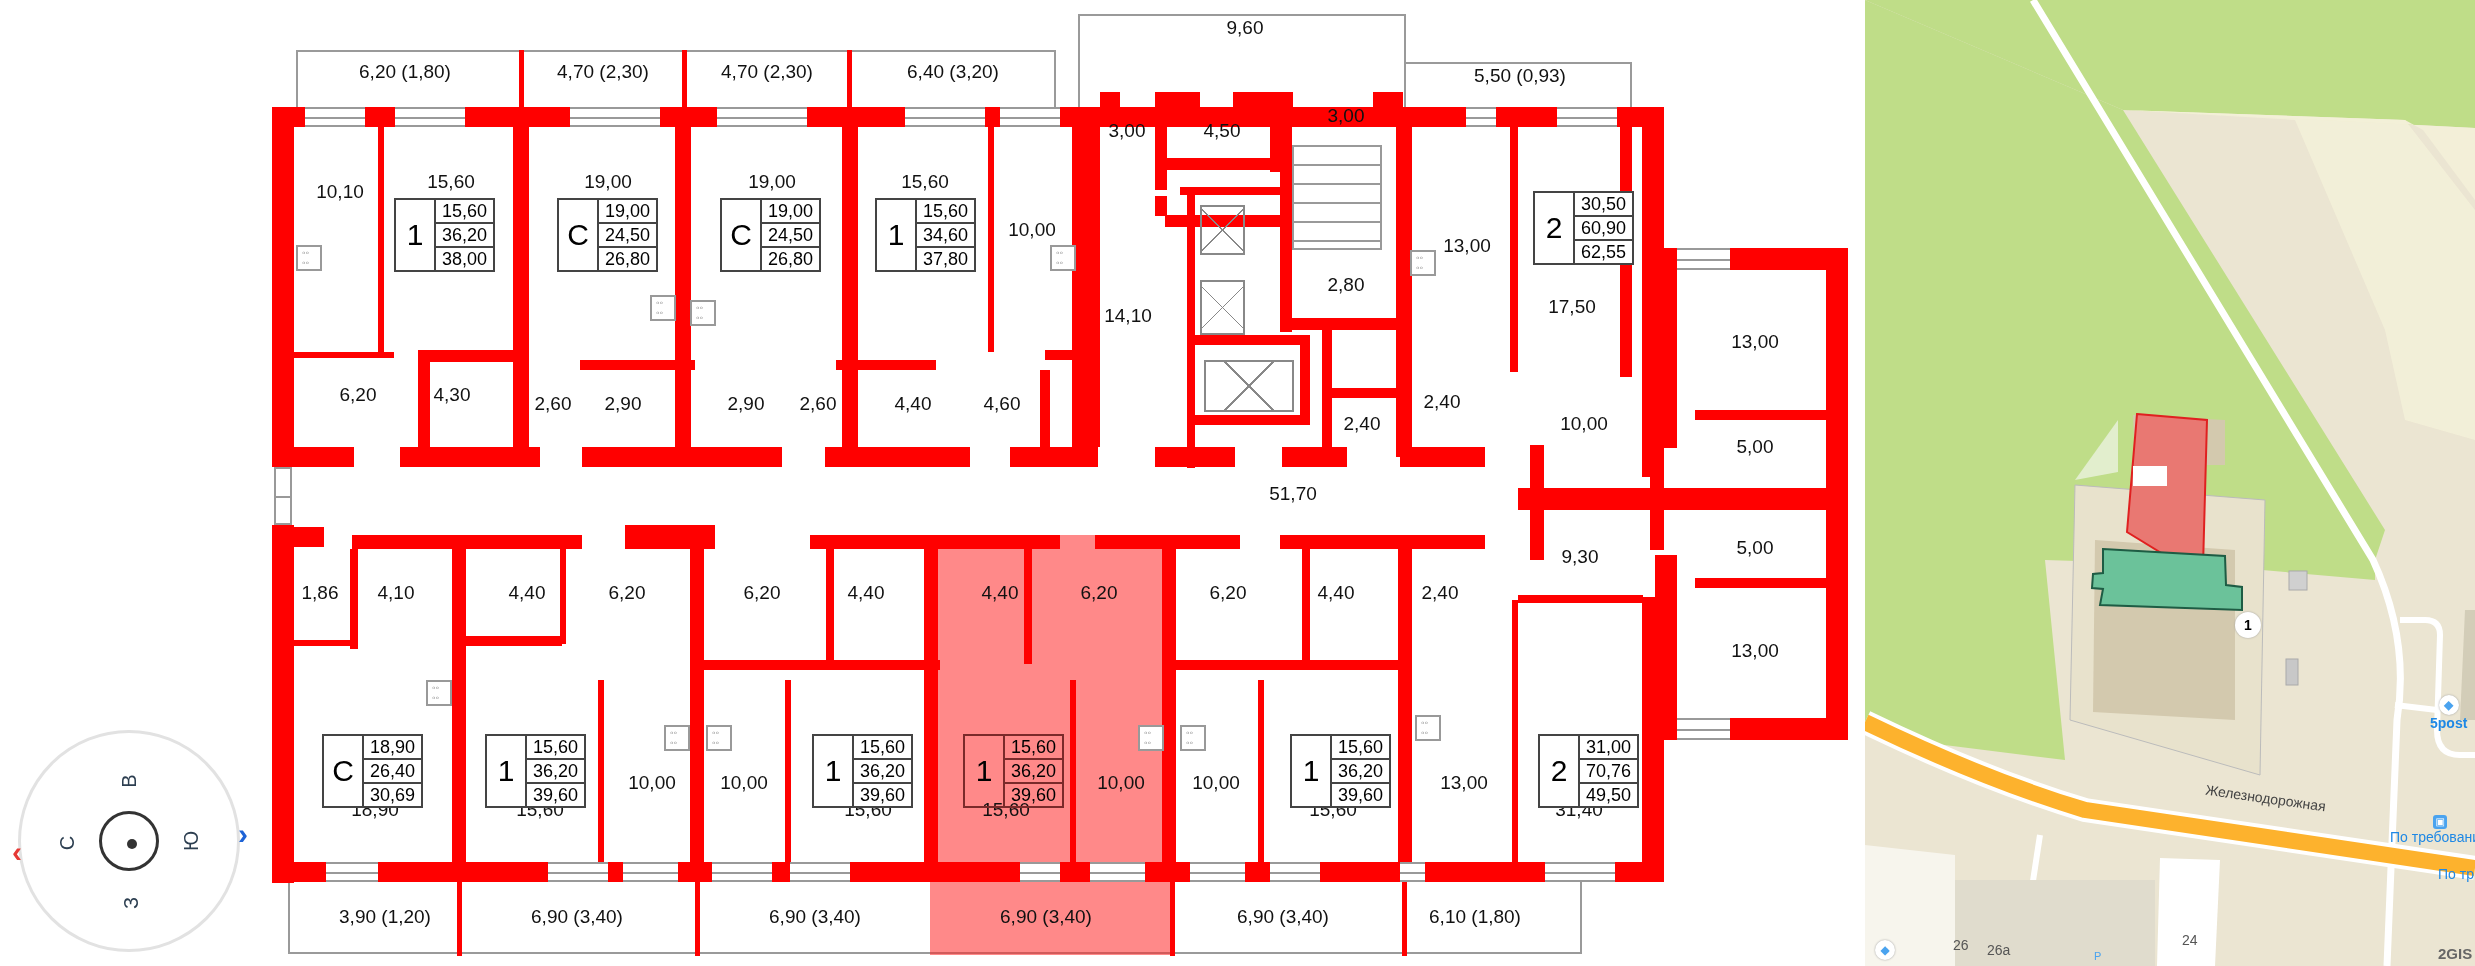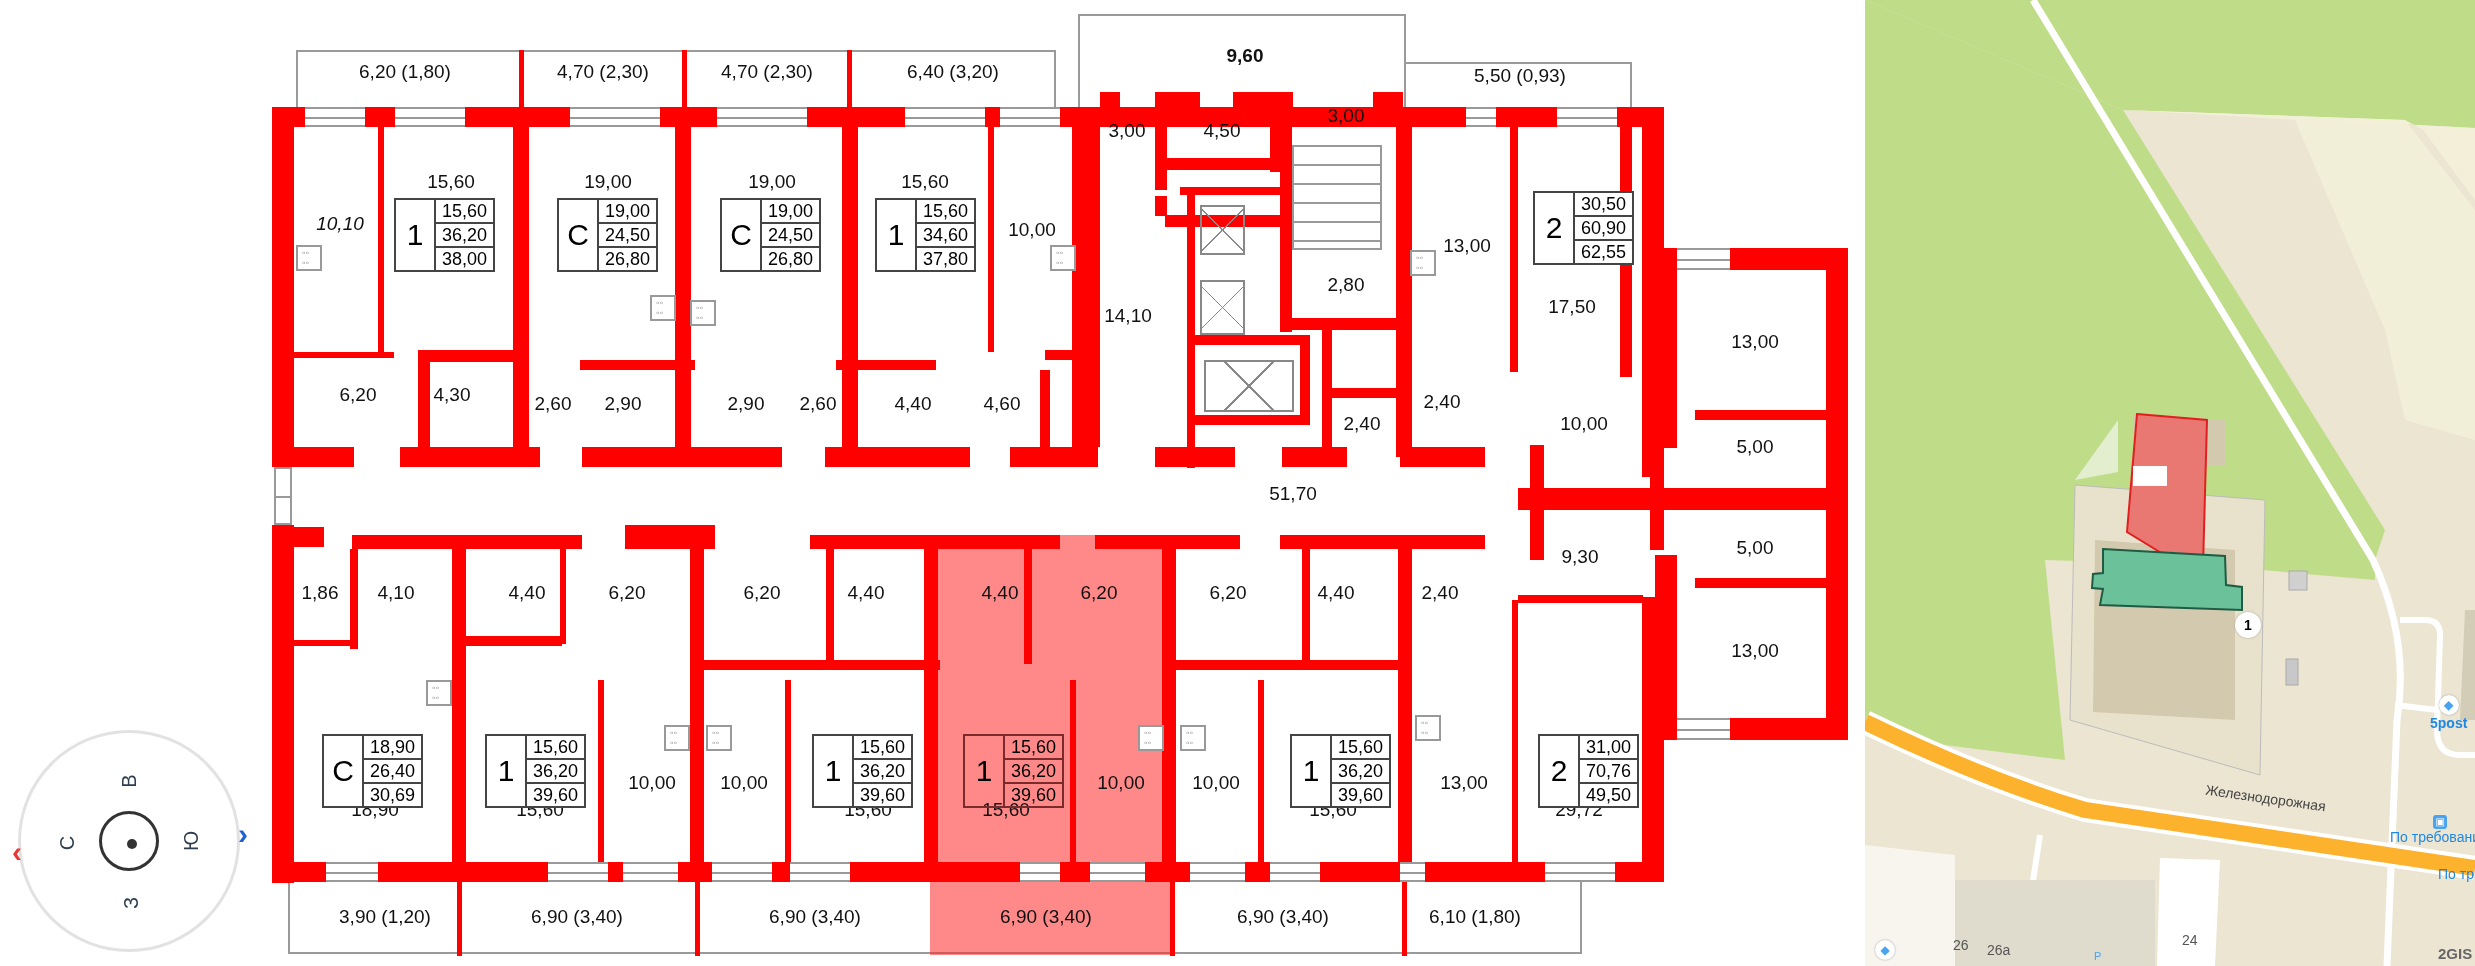--- a/index.html
+++ b/index.html
@@ -183,33 +183,33 @@
   <div class="stove" style="left:664px;top:725px;"></div>
   <div class="stove" style="left:706px;top:725px;"></div>
   <div class="stove" style="left:1138px;top:725px;"></div>
   <div class="stove" style="left:1180px;top:725px;"></div>
   <div class="stove" style="left:1415px;top:715px;"></div>
 
   <span class="lbl" style="left:405px;top:72px;">6,20 (1,80)</span>
   <span class="lbl" style="left:603px;top:72px;">4,70 (2,30)</span>
   <span class="lbl" style="left:767px;top:72px;">4,70 (2,30)</span>
   <span class="lbl" style="left:953px;top:72px;">6,40 (3,20)</span>
-  <span class="lbl" style="left:1245px;top:56px;font-weight:bold;">9,60</span>
+  <span class="lbl" style="left:1245px;top:28px;">9,60</span>
   <span class="lbl" style="left:1520px;top:76px;">5,50 (0,93)</span>
 
   <span class="lbl" style="left:385px;top:917px;">3,90 (1,20)</span>
   <span class="lbl" style="left:577px;top:917px;">6,90 (3,40)</span>
   <span class="lbl" style="left:815px;top:917px;">6,90 (3,40)</span>
   <span class="lbl" style="left:1046px;top:917px;">6,90 (3,40)</span>
   <span class="lbl" style="left:1283px;top:917px;">6,90 (3,40)</span>
   <span class="lbl" style="left:1475px;top:917px;">6,10 (1,80)</span>
 
   <span class="lbl" style="left:1293px;top:494px;">51,70</span>
 
-  <span class="lbl" style="left:340px;top:224px;font-style:italic;">10,10</span>
+  <span class="lbl" style="left:340px;top:192px;">10,10</span>
   <span class="lbl" style="left:451px;top:182px;">15,60</span>
   <span class="lbl" style="left:358px;top:395px;">6,20</span>
   <span class="lbl" style="left:452px;top:395px;">4,30</span>
   <span class="lbl" style="left:608px;top:182px;">19,00</span>
   <span class="lbl" style="left:553px;top:404px;">2,60</span>
   <span class="lbl" style="left:623px;top:404px;">2,90</span>
   <span class="lbl" style="left:772px;top:182px;">19,00</span>
   <span class="lbl" style="left:746px;top:404px;">2,90</span>
   <span class="lbl" style="left:818px;top:404px;">2,60</span>
   <span class="lbl" style="left:925px;top:182px;">15,60</span>
@@ -246,21 +246,21 @@
   <span class="lbl" style="left:375px;top:810px;">18,90</span>
   <span class="lbl" style="left:540px;top:810px;">15,60</span>
   <span class="lbl" style="left:652px;top:783px;">10,00</span>
   <span class="lbl" style="left:744px;top:783px;">10,00</span>
   <span class="lbl" style="left:868px;top:810px;">15,60</span>
   <span class="lbl" style="left:1006px;top:810px;">15,60</span>
   <span class="lbl" style="left:1121px;top:783px;">10,00</span>
   <span class="lbl" style="left:1216px;top:783px;">10,00</span>
   <span class="lbl" style="left:1333px;top:810px;">15,60</span>
   <span class="lbl" style="left:1464px;top:783px;">13,00</span>
-  <span class="lbl" style="left:1579px;top:810px;">29,72</span>
+  <span class="lbl" style="left:1579px;top:810px;">31,40</span>
 
   <div class="card" style="left:394px;top:198px;">
     <div class="type">1</div>
     <div class="vals">
         <span>15,60</span>
         <span>36,20</span>
         <span>38,00</span>
       </div>
   </div>
   <div class="card" style="left:557px;top:198px;">

